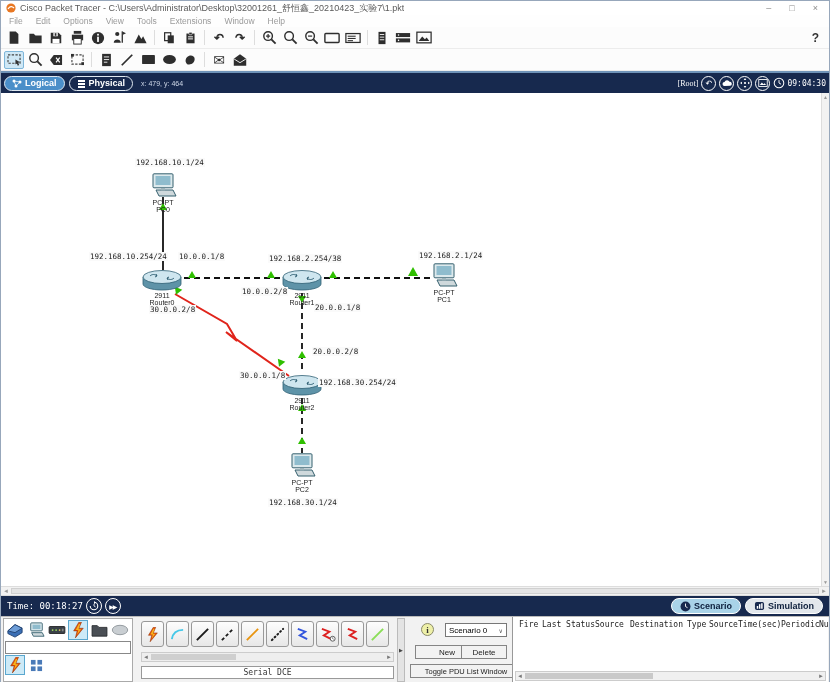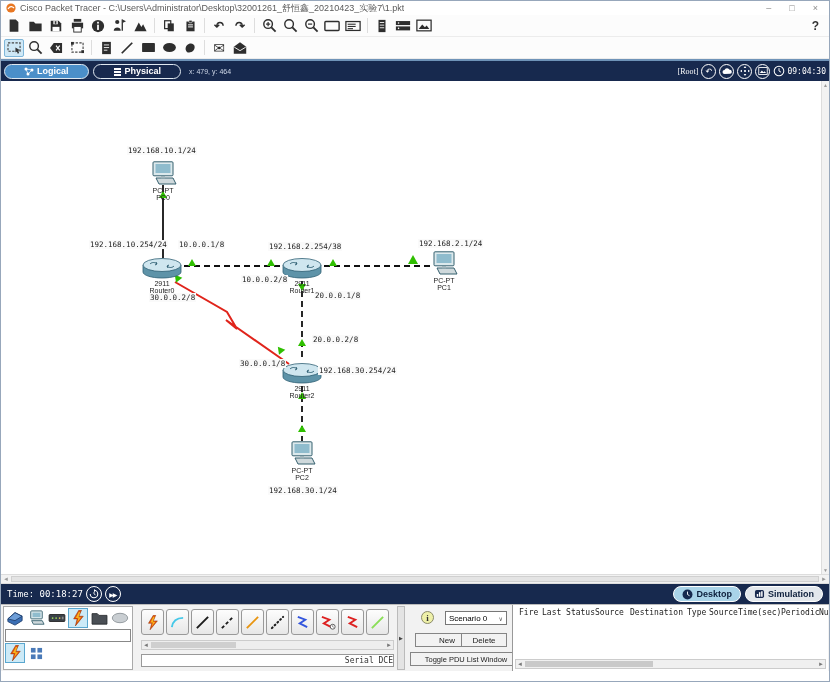--- a/index.html
+++ b/index.html
@@ -15,21 +15,21 @@
 .menubar{height:12px;display:flex;gap:13px;align-items:center;padding:0 8px;font-size:8.5px;color:#9a9a9a;background:#fefefe;flex:none}
 
 .tb{height:22px;display:flex;align-items:center;gap:1px;padding:0 3px;background:#fcfcfc;border-bottom:1px solid #ececec;flex:none;position:relative}
 .ti{width:20px;height:18px;display:flex;align-items:center;justify-content:center;border-radius:2px;color:#2e2e2e;font-size:12px}
 .ti.sel{background:#cfe8f6;border:1px solid #7fb6d9}
 .sep{width:1px;height:15px;background:#ddd;margin:0 3px}
 .help-q{position:absolute;right:10px;font-size:12px;font-weight:bold;color:#333}
 .bluesep{height:2px;background:#6f93b8;flex:none}
 
 .wsbar{height:20px;background:#17294e;display:flex;align-items:center;padding:0 3px;gap:4px;flex:none;color:#fff}
-.pill{height:15px;display:flex;align-items:center;gap:3px;border:1px solid #dfe8f0;border-radius:8px;padding:0 19px;font-size:9px;font-weight:bold;color:#fff}
+.pill{height:15px;display:flex;align-items:center;gap:3px;border:1px solid #dfe8f0;border-radius:8px;padding:0 7px;font-size:9px;font-weight:bold;color:#fff}
 .pill.logical{background:#4b8fc9}
 .pill.physical{background:transparent}
 .coords{font-size:7px;color:#cfd8e8;margin-left:4px}
 .ws-right{margin-left:auto;display:flex;align-items:center;gap:3px}
 .root{font-size:8px;font-family:Liberation Serif, serif}
 .cbtn{width:15px;height:15px;border:1.4px solid #fff;border-radius:50%;display:flex;align-items:center;justify-content:center;color:#fff;font-size:8px}
 .clocktime{display:flex;align-items:center;gap:2px;font-size:8px;font-family:"DejaVu Sans Mono",monospace}
 
 .canvaswrap{position:relative;height:493px;background:#fff;flex:none}
 .cnv{position:absolute;left:0;top:0;right:8px;bottom:0;overflow:hidden}
@@ -57,21 +57,21 @@
 .catbox{position:absolute;left:2px;top:1px;width:130px;height:64px;background:#fff;border:1px solid #aaa;padding:1px}
 .catrow{display:flex;gap:1px}
 .cat{width:20px;height:20px;display:flex;align-items:center;justify-content:center;border:1px solid transparent}
 .cat.sel{background:#cdeaf7;border:1px solid #5aa7cf}
 .catinput{width:100%;height:13px;border:1px solid #888;margin:1px 0;background:#fff}
 .palette{position:absolute;left:140px;top:1px;width:253px;height:64px}
 .conrow{display:flex;gap:2px;padding-top:3px}
 .conbtn{width:23px;height:26px;border:1px solid #999;border-radius:3px;background:linear-gradient(#fdfdfd,#e7e7e7);display:flex;align-items:center;justify-content:center}
 .palsb{margin-top:5px;height:10px;background:#eee;border:1px solid #ccc;display:flex;align-items:center;justify-content:space-between;font-size:6px;color:#777;padding:0 1px}
 .palsb .pthumb{width:85px;height:6px;background:#cfcfcf;margin-left:2px}
-.pallabel{margin-top:4px;height:13px;background:#fff;border:1px solid #999;text-align:right;font:8px "DejaVu Sans Mono",monospace;color:#333;line-height:12px}
+.pallabel{margin-top:4px;height:13px;background:#fff;border:1px solid #999;text-align:center;font:8px "DejaVu Sans Mono",monospace;color:#333;line-height:12px}
 .expander{position:absolute;left:396px;top:1px;width:8px;height:64px;background:#e4e4e4;border:1px solid #bbb;display:flex;align-items:center;justify-content:center;font-size:5px;color:#444}
 .scen{position:absolute;left:406px;top:0;width:104px;height:66px}
 .scen .info{position:absolute;left:14px;top:6px;width:13px;height:13px;border-radius:50%;background:#eef0a8;border:1px solid #8a8a6a;color:#333;font:bold 9px "Liberation Serif",serif;text-align:center;line-height:12px}
 .scen select, .dropd{position:absolute;left:38px;top:6px;width:62px;height:14px;border:1px solid #777;background:#fff;font-size:8px;display:flex;align-items:center;justify-content:space-between;padding:0 3px}
 .btn{position:absolute;height:14px;border:1px solid #858585;background:#f2f2f2;font-size:8px;text-align:center;line-height:13px;color:#222}
 .vline{position:absolute;left:511px;top:0;width:1px;height:66px;background:#999}
 .pdu{position:absolute;left:512px;top:0;right:1px;height:66px;background:#fff}
 .pdu .hdr{position:absolute;top:3px;font:8px "DejaVu Sans Mono",monospace;color:#222;white-space:nowrap}
 .pdusb{position:absolute;left:2px;right:2px;bottom:2px;height:10px;background:#f0f0f0;border:1px solid #ccc;display:flex;align-items:center;font-size:6px;color:#777;padding:0 1px}
 .pdusb .pthumb2{width:128px;height:6px;background:#c9c9c9;margin-left:2px}
@@ -90,20 +90,30 @@
         </svg>
     </span>
     <span class="title">Cisco Packet Tracer - C:\Users\Administrator\Desktop\32001261_舒恒鑫_20210423_实验7\1.pkt</span>
     <span class="winctrls">
       <span>–</span>
       <span>□</span>
       <span>×</span>
     </span>
   </div>
 
+  <div class="menubar">
+    <span>File</span>
+    <span>Edit</span>
+    <span>Options</span>
+    <span>View</span>
+    <span>Tools</span>
+    <span>Extensions</span>
+    <span>Window</span>
+    <span>Help</span>
+  </div>
 
   <div class="tb">
     <span class="ti">
         <svg width="14" height="15" viewBox="0 0 16 16">
           <path d="M3 1h7l3 3v11H3z" fill="#2e2e2e"></path>
         </svg>
       </span>
     <span class="ti">
         <svg width="15" height="14" viewBox="0 0 16 16">
           <path d="M1 3h5l2 2h7v9H1z" fill="#2e2e2e"></path>
@@ -368,21 +378,21 @@
           <rect x="5" y="0.8" width="20" height="14" rx="1" fill="#dce9ec" stroke="#35606e"></rect>
           <rect x="7.5" y="3" width="15" height="9" fill="#8fbccd"></rect>
           <path d="M8 17h17l3 6H11z" fill="#cfd9dc" stroke="#35606e"></path>
           <rect x="13" y="15" width="4" height="2.4" fill="#9fb4ba"></rect>
         </svg>
       </div>
       <div class="devname" style="left:122px;top:106px">
         <span>PC-PT</span>
           <span>PC0</span>
       </div>
-      <div class="iplabel" style="left:126px;top:65px">192.168.10.1/24</div>
+      <div class="iplabel" style="left:134px;top:65px">192.168.10.1/24</div>
 
       <div class="dev" style="left:140px;top:175px">
         <svg width="42" height="24" viewBox="0 0 42 24">
           <path d="M2 9v7c0 3.3 8.5 6 19 6s19-2.7 19-6V9z" fill="#5e93a8" stroke="#2f5f73" stroke-width=".8"></path>
           <ellipse cx="21" cy="9" rx="19" ry="6.5" fill="#cfe6ef" stroke="#2f5f73" stroke-width=".8"></ellipse>
           <path d="M9 8c2-2 5-2 7 0m-1-2 1 2-2 1M33 10c-2 2-5 2-7 0m1 2-1-2 2-1" stroke="#2f5f73" stroke-width="1" fill="none"></path>
         </svg>
       </div>
       <div class="devname" style="left:121px;top:199px">
         <span>2911</span>
@@ -472,21 +482,21 @@
           <path d="M6 3.5V6l1.8 1" stroke="#fff" fill="none"></path>
         </svg>
       </span>
     <span class="tbtn">▶▶</span>
     <span class="tb-right">
       <span class="mode-pill realtime">
         <svg width="11" height="11" viewBox="0 0 12 12">
             <circle cx="6" cy="6" r="5.4" fill="#17294e"></circle>
             <path d="M6 2.8V6l2.2 1.3" stroke="#fff" fill="none"></path>
           </svg>
-        <span>Desktop</span>
+        <span>Scenario</span>
       </span>
       <span class="mode-pill simulation">
         <svg width="11" height="10" viewBox="0 0 12 11">
             <rect x="1" y="1" width="10" height="9" rx="2" fill="#17294e"></rect>
             <rect x="3" y="5.5" width="1.6" height="3" fill="#fff"></rect>
             <rect x="5.4" y="3.5" width="1.6" height="5" fill="#fff"></rect>
             <rect x="7.8" y="2.5" width="1.6" height="6" fill="#fff"></rect>
           </svg>
         <span>Simulation</span>
       </span>

